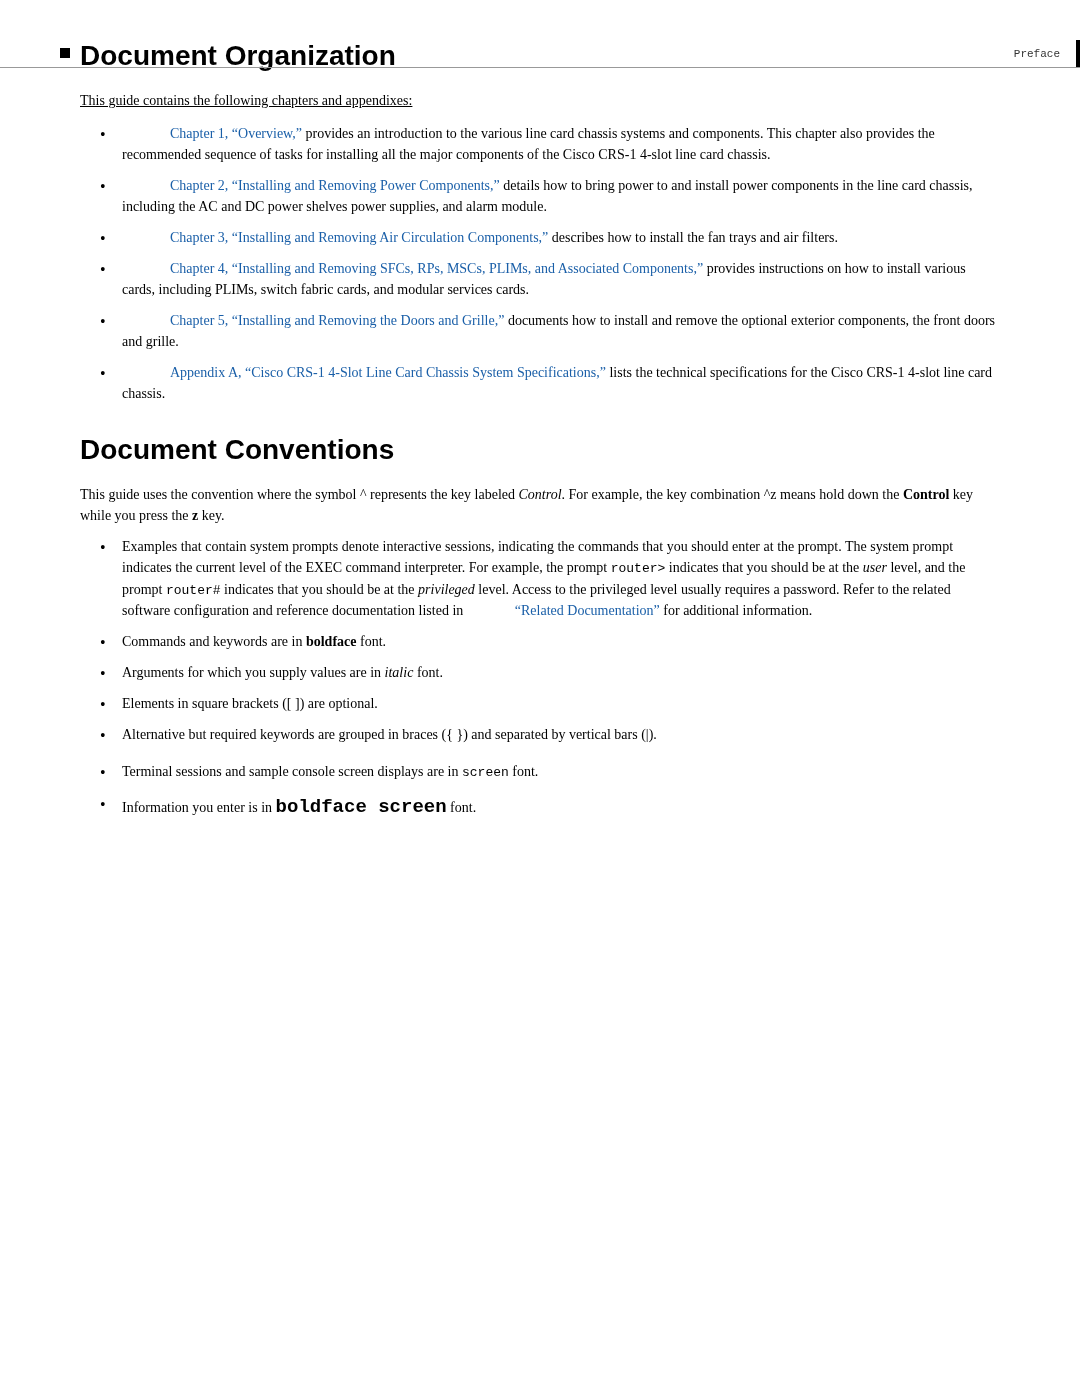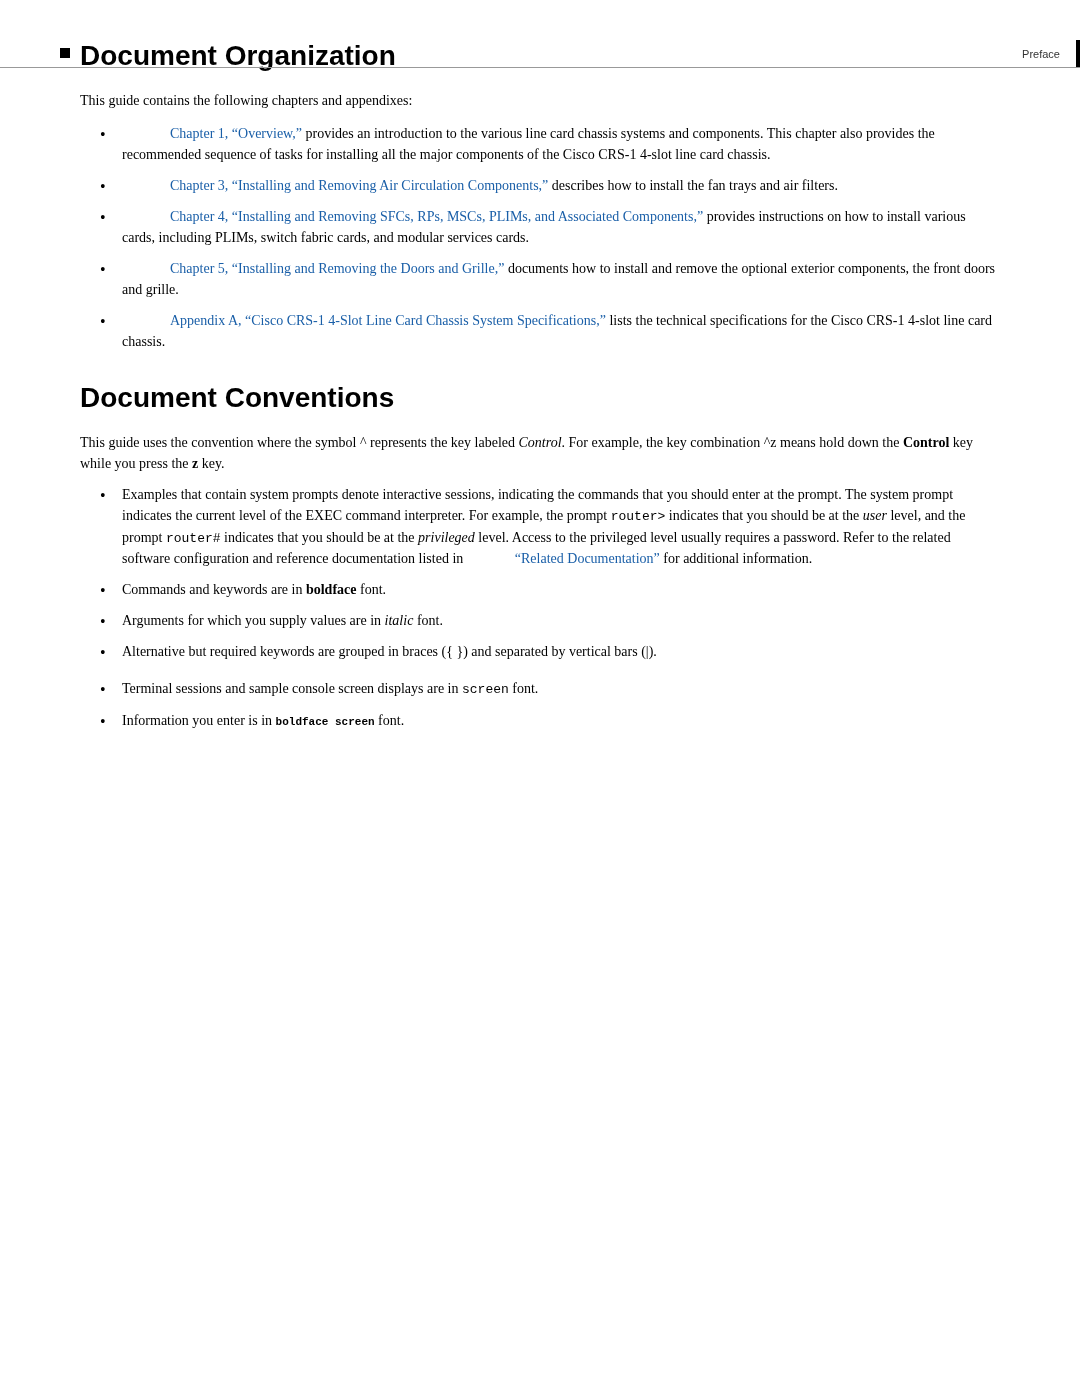--- a/index.html
+++ b/index.html
@@ -29,21 +29,21 @@
       height: 28px;
       display: flex;
       align-items: center;
       justify-content: flex-end;
       padding-right: 20px;
       border-bottom: 1px solid #999;
     }
 
     .header-preface {
       font-size: 11px;
-      font-family: Liberation Sans, sans-serif;
+      font-family: Liberation Mono, monospace;
       color: #333;
       padding-left: 48px;
     }
 
     .header-bar-line {
       position: absolute;
       right: 0;
       top: 0;
       bottom: 0;
       width: 4px;
@@ -73,20 +73,21 @@
       font-weight: bold;
       color: #000;
       margin-bottom: 18px;
       margin-top: 12px;
     }
 
     .intro-text {
       font-size: 14px;
       margin-bottom: 12px;
       line-height: 1.5;
+      text-decoration: underline;
     }
 
     
     .bullet-list {
       list-style: none;
       padding-left: 20px;
       margin-bottom: 16px;
     }
 
     .bullet-list li {
@@ -131,21 +132,21 @@
       font-weight: bold;
     }
 
     .italic {
       font-style: italic;
     }
 
     .bold-monospace {
       font-family: Courier New, monospace;
       font-weight: bold;
-      font-size: 11px;
+      font-size: 19px;
     }
   </style>
 </head>
 <body>
 
 <div class="page-wrapper">
 
   <div class="header-bar">
     <div class="header-left-square"></div>
     <span class="header-preface">Preface</span>
@@ -158,20 +159,24 @@
 
     <p class="intro-text">This guide contains the following chapters and appendixes:</p>
 
     <ul class="bullet-list">
 
       <li>
         <a href="#" class="link-blue">Chapter 1, “Overview,”</a>
         <span> provides an introduction to the various line card chassis systems and components. This chapter also provides the recommended sequence of tasks for installing all the major components of the Cisco CRS-1 4-slot line card chassis.</span>
       </li>
 
+      <li>
+        <a href="#" class="link-blue">Chapter 2, “Installing and Removing Power Components,”</a>
+        <span> details how to bring power to and install power components in the line card chassis, including the AC and DC power shelves power supplies, and alarm module.</span>
+      </li>
 
       <li>
         <a href="#" class="link-blue">Chapter 3, “Installing and Removing Air Circulation Components,”</a>
         <span> describes how to install the fan trays and air filters.</span>
       </li>
 
       <li>
         <a href="#" class="link-blue">Chapter 4, “Installing and Removing SFCs, RPs, MSCs, PLIMs, and Associated Components,”</a>
         <span> provides instructions on how to install various cards, including PLIMs, switch fabric cards, and modular services cards.</span>
       </li>
@@ -202,20 +207,23 @@
         </li>
 
         <li>
           <span>Commands and keywords are in <span class="bold">boldface</span> font.</span>
         </li>
 
         <li>
           <span>Arguments for which you supply values are in <span class="italic">italic</span> font.</span>
         </li>
 
+        <li>
+          <span>Elements in square brackets ([ ]) are optional.</span>
+        </li>
 
         <li>
           <span>Alternative but required keywords are grouped in braces ({ }) and separated by vertical bars (|).</span>
         </li>
       </ul>
 
 
       <ul class="bullet-list">
 
         <li>

